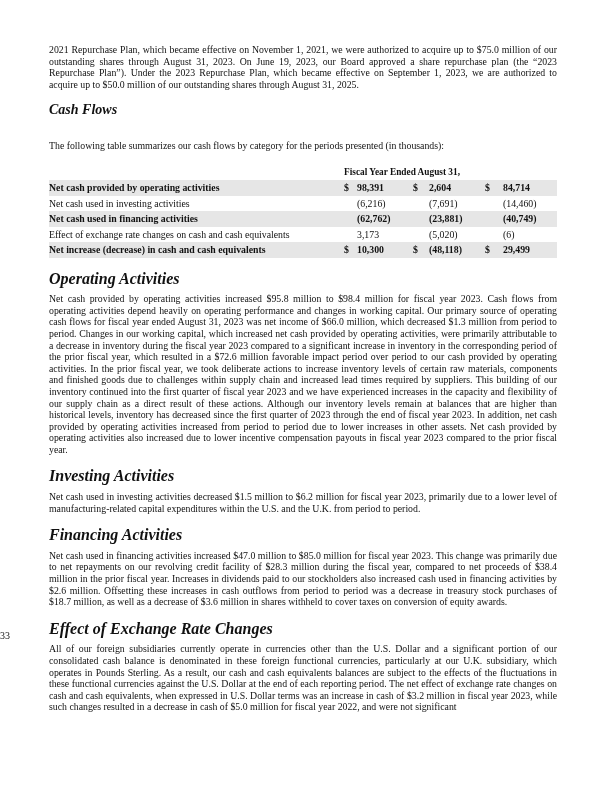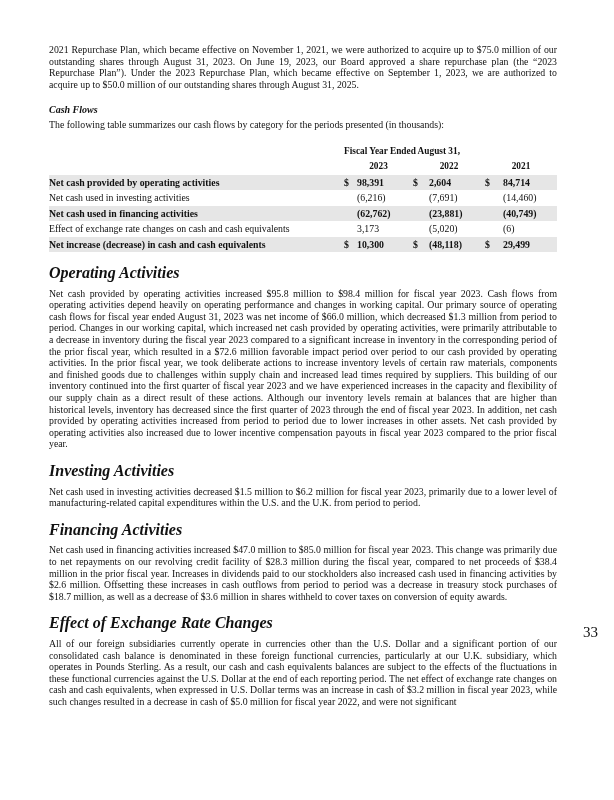--- a/index.html
+++ b/index.html
@@ -17,25 +17,25 @@
     width: 614px; height: 667px;
     padding: 44px 57px 0 49px;
   }
   p.body-text {
     font-size: 9.8px;
     line-height: 11.6px;
     text-align: justify;
     margin: 0 0 11px 0;
   }
   .heading-bold-italic {
-    font-size: 10px;
+    font-size: 14px;
     font-weight: bold;
     font-style: italic;
     line-height: 11.6px;
-    margin: 14px 0 3px 0;
+    margin: 14px 0 24px 0;
   }
   .sec-heading {
     font-size: 16px;
     font-weight: bold;
     font-style: italic;
     line-height: 11.6px;
     margin: 15px 0 9px 0;
   }
   table.cashflow {
     width: 100%;
@@ -63,23 +63,23 @@
   tr.shaded td.lbl,
   tr.shaded td.cur,
   tr.shaded td.num { background: #e6e6e6; font-weight: bold; }
   td.lbl { padding-left: 6px; }
   td.cur { width: 13px; text-align: left; padding-left: 4px; }
   td.num { width: 54px; text-align: left; padding-right: 6px; white-space: nowrap; }
   td.num.neg { padding-right: 1px; }
   col.c-label { width: auto; }
   .page-number {
     position: absolute;
-    bottom: 26px; left: 0; right: 16px;
-    text-align: right;
-    font-size: 15px;
+    bottom: 26px; left: 0; right: 6px;
+    text-align: left;
+    font-size: 10px;
   }
 </style>
 </head>
 <body>
 
 <div class="page">
 
   <p class="body-text">2021 Repurchase Plan, which became effective on November 1, 2021, we were authorized to acquire up to $75.0 million of our outstanding shares through August 31, 2023. On June 19, 2023, our Board approved a share repurchase plan (the “2023 Repurchase Plan”). Under the 2023 Repurchase Plan, which became effective on September 1, 2023, we are authorized to acquire up to $50.0 million of our outstanding shares through August 31, 2025.</p>
 
   <h3 class="heading-bold-italic">Cash Flows</h3>
@@ -93,26 +93,20 @@
         <col style="width:56px">
       <col style="width:16px">
         <col style="width:56px">
       <col style="width:18px">
         <col style="width:50px">
     </colgroup>
     <thead>
       <tr>
         <td class="lbl"></td>
         <td class="group-head" colspan="6">Fiscal Year Ended August 31,</td>
-      </tr>
-      <tr>
-        <td class="lbl"></td>
-        <td class="year" colspan="2">2023</td>
-        <td class="year" colspan="2">2022</td>
-        <td class="year" colspan="2">2021</td>
       </tr>
     </thead>
     <tbody>
       <tr class="shaded">
         <td class="lbl">Net cash provided by operating activities</td>
         <td class="cur">$</td>
         <td class="num">98,391</td>
         <td class="cur">$</td>
         <td class="num">2,604</td>
         <td class="cur">$</td>

